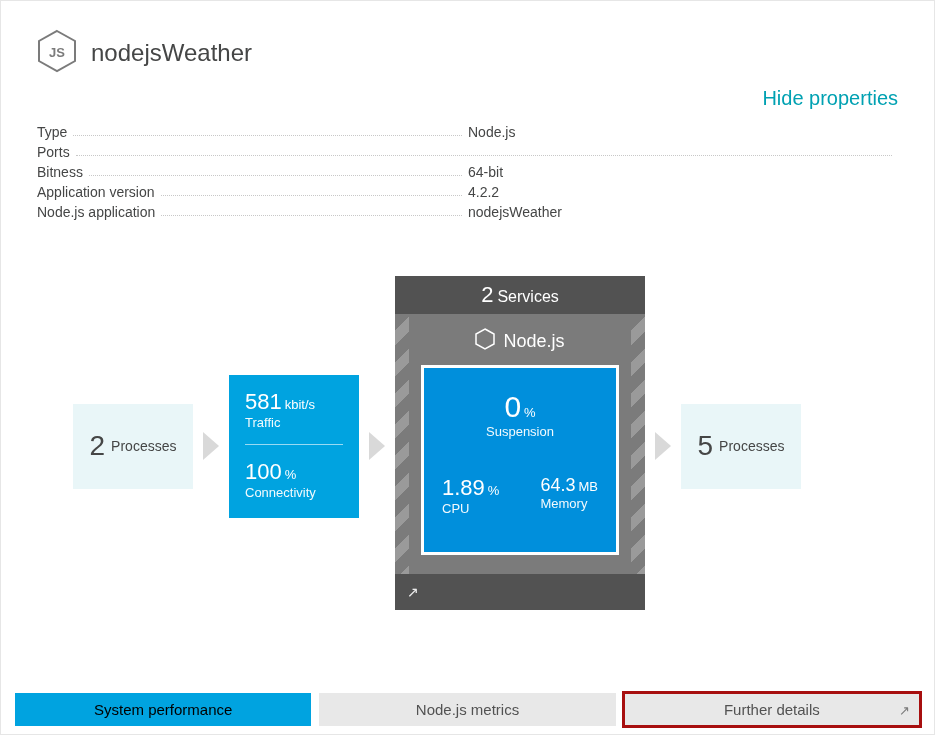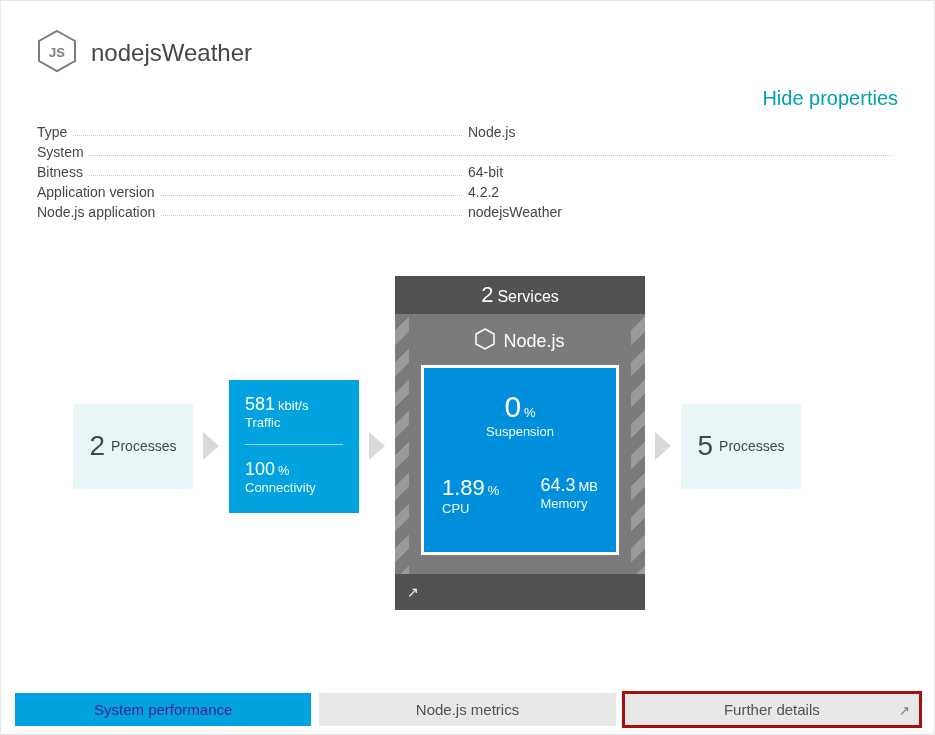--- a/index.html
+++ b/index.html
@@ -95,21 +95,21 @@
     border-top: 14px solid transparent;
     border-bottom: 14px solid transparent;
   }
   .tile-blue {
     background: #00a3e0;
     color: #fff;
     width: 130px;
     padding: 14px 16px 18px 16px;
   }
   .tile-blue .rule { border-top: 1px solid rgba(255,255,255,.6); margin: 14px 0; }
-  .metric-big { font-size: 18px; font-weight: 300; }
+  .metric-big { font-size: 22px; font-weight: 300; }
   .metric-unit { font-size: 13px; margin-left: 3px; }
   .metric-label { font-size: 13px; opacity: .95; }
 
   .center-card {
     width: 250px;
     height: 340px;
     position: relative;
   }
   .cc-top {
     background: #525252;
@@ -180,21 +180,21 @@
     text-align: center;
     padding: 8px 10px;
     font-size: 15px;
     background: #e8e8e8;
     color: #525252;
     cursor: pointer;
     position: relative;
   }
   .tab.active {
     background: #00a3e0;
-    color: #4c1d95;
+    color: #000000;
   }
   .tab.highlight {
     outline: 3px solid #a70f0f;
     outline-offset: -1px;
   }
   .tab .ext-icon {
     position: absolute;
     right: 10px;
     top: 50%;
     transform: translateY(-50%);
@@ -221,21 +221,21 @@
     <a>Hide properties</a>
   </div>
 
   <div class="props-table">
     <div class="prop-row">
       <span class="prop-label">Type</span>
       <span class="prop-line"></span>
       <span class="prop-value">Node.js</span>
     </div>
     <div class="prop-row">
-      <span class="prop-label">System</span>
+      <span class="prop-label">Ports</span>
       <span class="prop-line"></span>
     </div>
     <div class="prop-row">
       <span class="prop-label">Bitness</span>
       <span class="prop-line"></span>
       <span class="prop-value">64-bit</span>
     </div>
     <div class="prop-row">
       <span class="prop-label">Application version</span>
       <span class="prop-line"></span>

